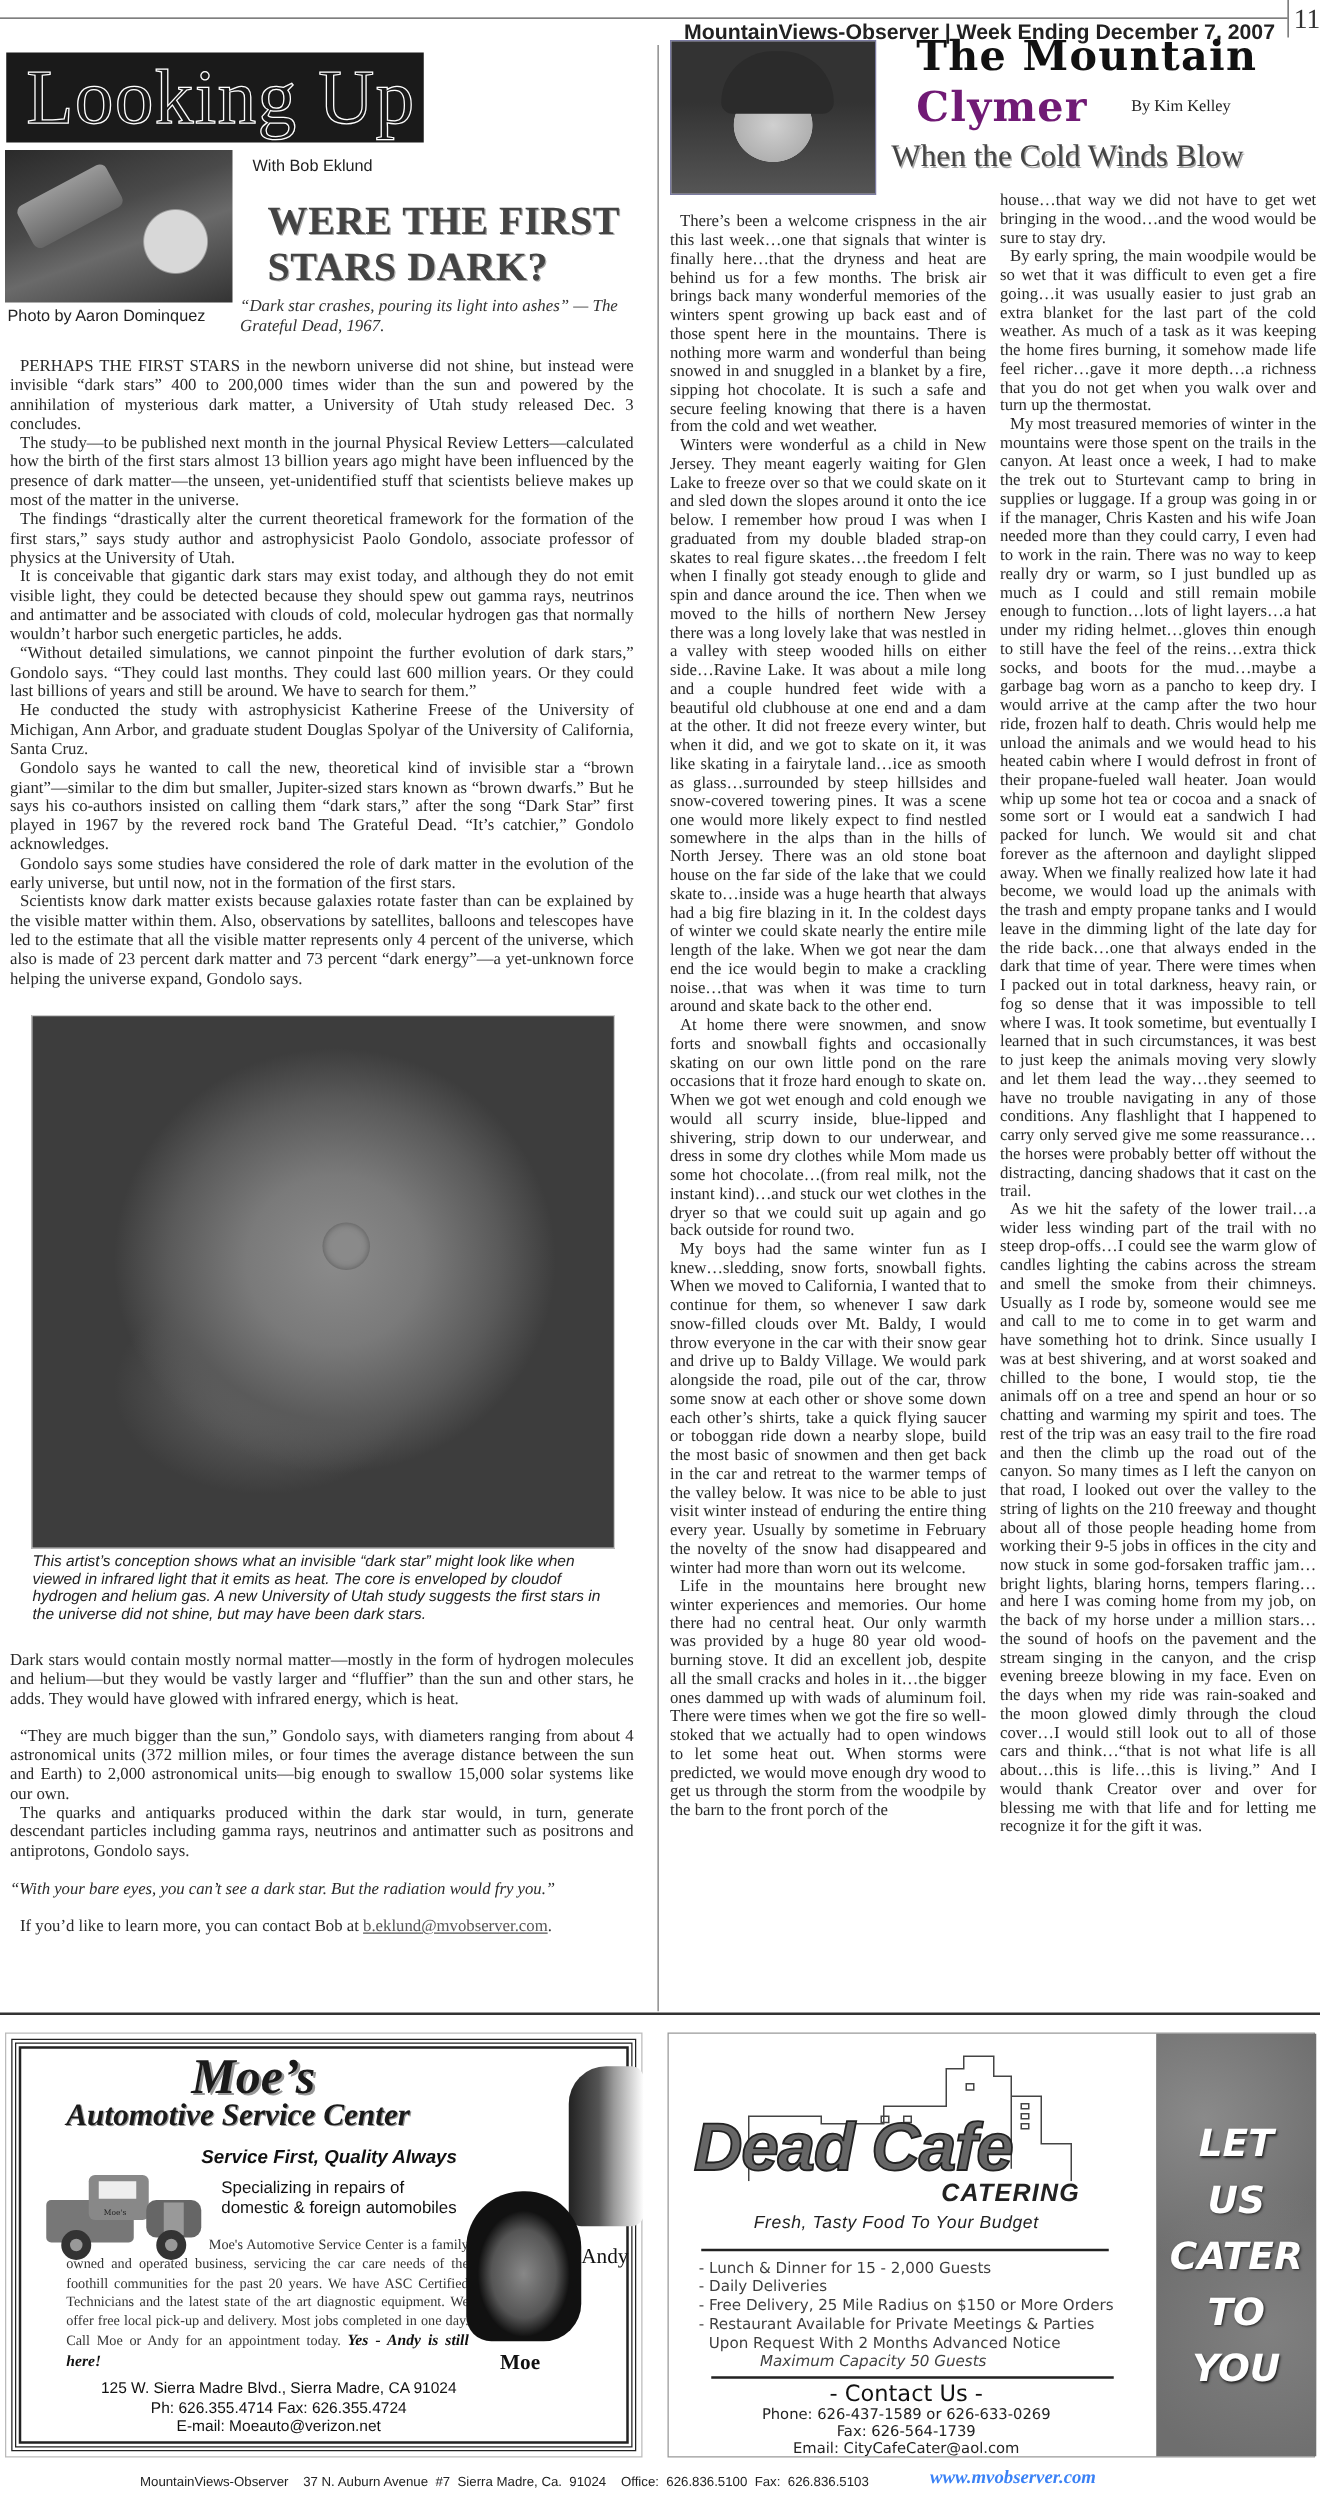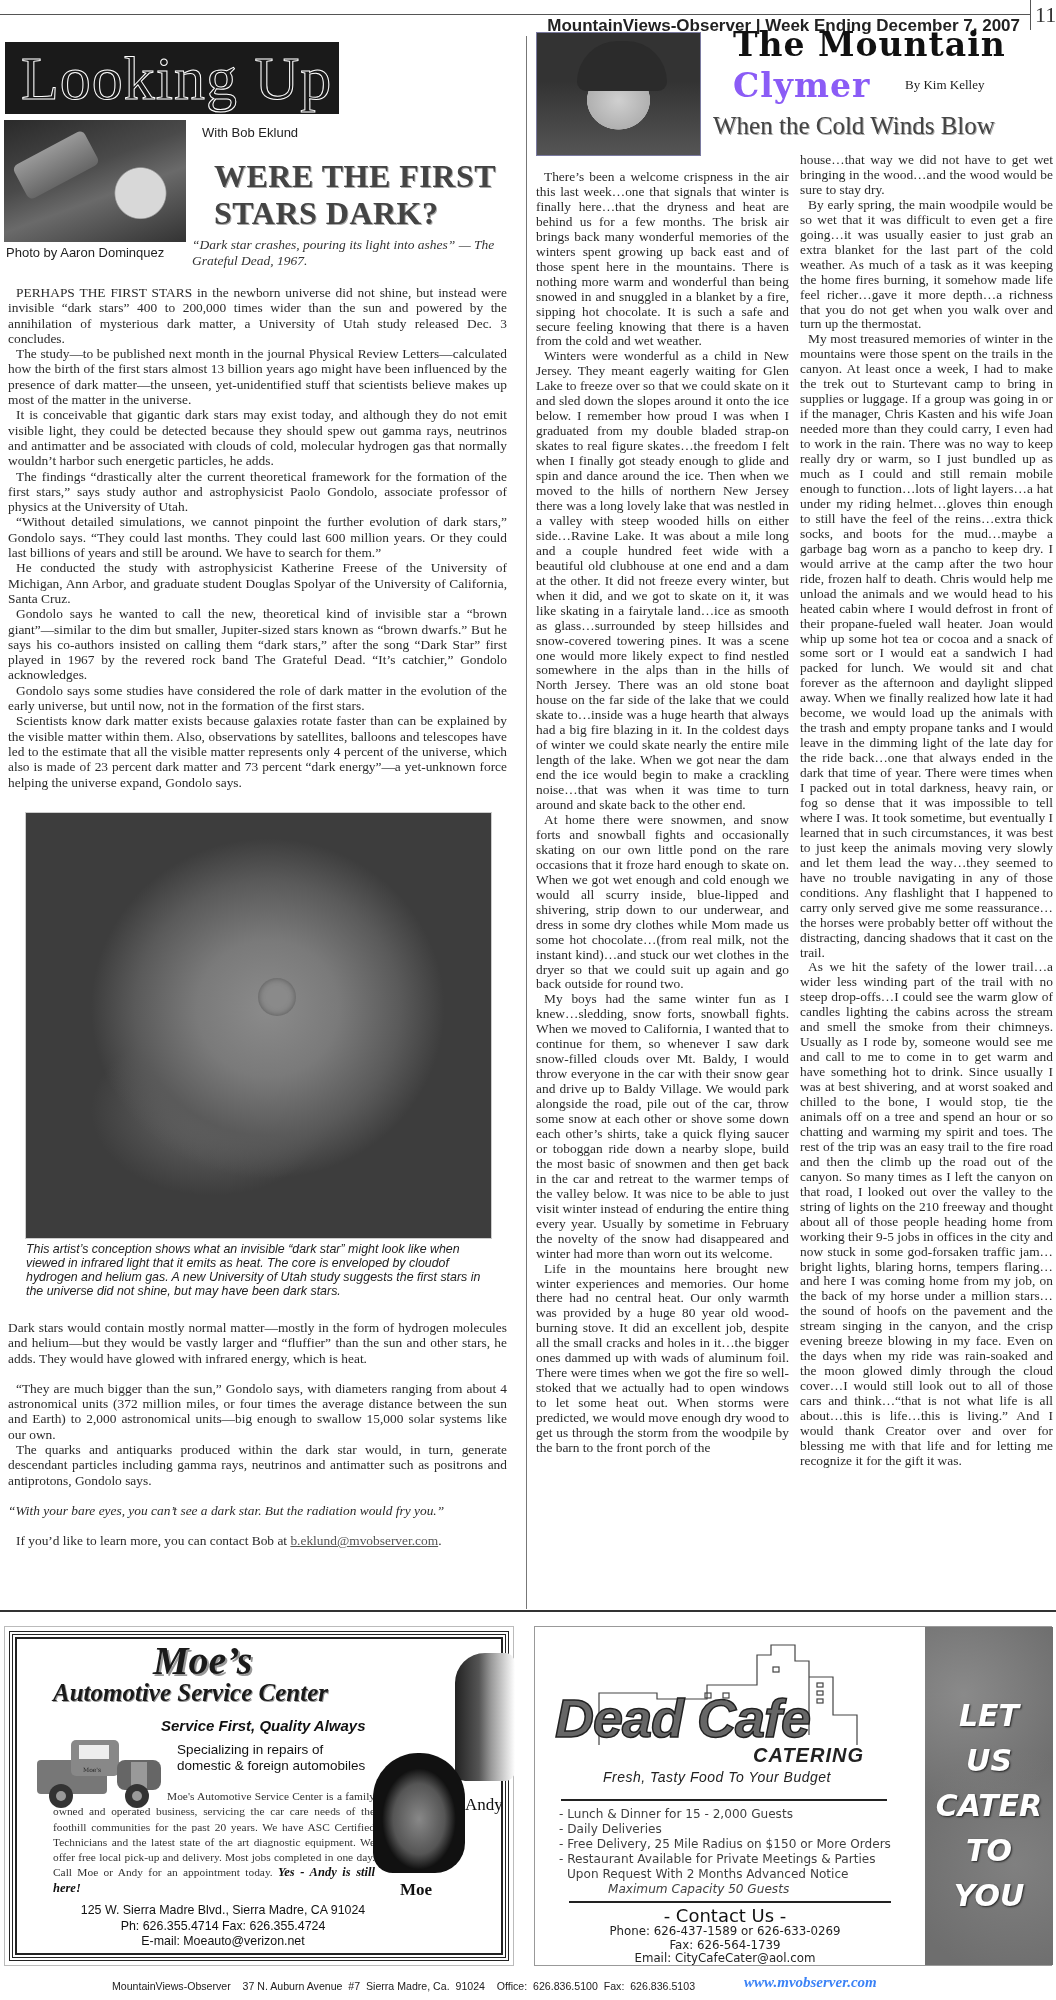--- a/index.html
+++ b/index.html
@@ -35,21 +35,21 @@
   .body-left2 p { margin-bottom: 0; }
   .gap { height: 15px; }
   .pullquote { font-style: italic; }
   .contact-line { text-indent: 8px; }
   .email-link { color: #555; text-decoration: underline; }
 
   
   .photo-kelley { position: absolute; left: 536px; top: 32px; width: 165px; height: 124px; border: 1px solid #7a7aa0; background: radial-gradient(ellipse 32% 40% at 50% 55%, #d0d0d0 0%, #b0b0b0 60%, transparent 61%), linear-gradient(#333 0 40%, #555 100%); }
   .photo-kelley .hair { position: absolute; left: 40px; top: 8px; width: 90px; height: 50px; border-radius: 45px 45px 10px 10px; background: #2b2b2b; }
   .mc-title1 { position: absolute; left: 733px; top: 25px; font-family: "DejaVu Serif", serif; font-weight: bold; font-size: 33px; color: #111; letter-spacing: 1px; }
-  .mc-title2 { position: absolute; left: 733px; top: 66px; font-family: "DejaVu Serif", serif; font-weight: bold; font-size: 33px; color: #8b5cf6; letter-spacing: 1px; }
+  .mc-title2 { position: absolute; left: 733px; top: 66px; font-family: "DejaVu Serif", serif; font-weight: bold; font-size: 33px; color: #701a75; letter-spacing: 1px; }
   .mc-byline { position: absolute; left: 905px; top: 77px; font-size: 13px; color: #222; }
   .mc-subtitle { position: absolute; left: 713px; top: 112px; font-size: 25px; color: #444; text-shadow: 1px 1px 0 #aaa; }
 
   .rcol { position: absolute; width: 253px; font-size: 13.4px; line-height: 14.95px; text-align: justify; color: #2a2a2a; }
   .rcol p { text-indent: 8px; }
   .rcol .cont { text-indent: 0; }
   .rcol-a { left: 536px; top: 170px; }
   .rcol-b { left: 800px; top: 153px; }
 
   
@@ -102,22 +102,22 @@
       <div class="scope"></div>
     </div>
   <div class="photo-credit">Photo by Aaron Dominquez</div>
   <div class="byline-eklund">With Bob Eklund</div>
   <h1 class="headline-left">WERE THE FIRST STARS DARK?</h1>
   <div class="epigraph">“Dark star crashes, pouring its light into ashes” — The Grateful Dead, 1967.</div>
 
   <div class="body-left">
     <p>PERHAPS THE FIRST STARS in the newborn universe did not shine, but instead were invisible “dark stars” 400 to 200,000 times wider than the sun and powered by the annihilation of mysterious dark matter, a University of Utah study released Dec. 3 concludes.</p>
     <p>The study—to be published next month in the journal Physical Review Letters—calculated how the birth of the first stars almost 13 billion years ago might have been influenced by the presence of dark matter—the unseen, yet-unidentified stuff that scientists believe makes up most of the matter in the universe.</p>
+    <p>The findings “drastically alter the current theoretical framework for the formation of the first stars,” says study author and astrophysicist Paolo Gondolo, associate professor of physics at the University of Utah.</p>
     <p>It is conceivable that gigantic dark stars may exist today, and although they do not emit visible light, they could be detected because they should spew out gamma rays, neutrinos and antimatter and be associated with clouds of cold, molecular hydrogen gas that normally wouldn’t harbor such energetic particles, he adds.</p>
-    <p>The findings “drastically alter the current theoretical framework for the formation of the first stars,” says study author and astrophysicist Paolo Gondolo, associate professor of physics at the University of Utah.</p>
     <p>“Without detailed simulations, we cannot pinpoint the further evolution of dark stars,” Gondolo says. “They could last months.  They could last 600 million years.  Or they could last billions of years and still be around.  We have to search for them.”</p>
     <p>He conducted the study with astrophysicist Katherine Freese of the University of Michigan, Ann Arbor, and graduate student Douglas Spolyar of the University of California, Santa Cruz.</p>
     <p>Gondolo says he wanted to call the new, theoretical kind of invisible star a “brown giant”—similar to the dim but smaller, Jupiter-sized stars known as “brown dwarfs.” But he says his co-authors insisted on calling them “dark stars,” after the song “Dark Star” first played in 1967 by the revered rock band The Grateful Dead.  “It’s catchier,” Gondolo acknowledges.</p>
     <p>Gondolo says some studies have considered the role of dark matter in the evolution of the early universe, but until now, not in the formation of the first stars.</p>
     <p>Scientists know dark matter exists because galaxies rotate faster than can be explained by the visible matter within them. Also, observations by satellites, balloons and telescopes have led to the estimate that all the visible matter represents only 4 percent of the universe, which also is made of 23 percent dark matter and 73 percent “dark energy”—a yet-unknown force helping the universe expand, Gondolo says.</p>
   </div>
 
   <div class="dark-star-img">
       <div class="core"></div>
     </div>

